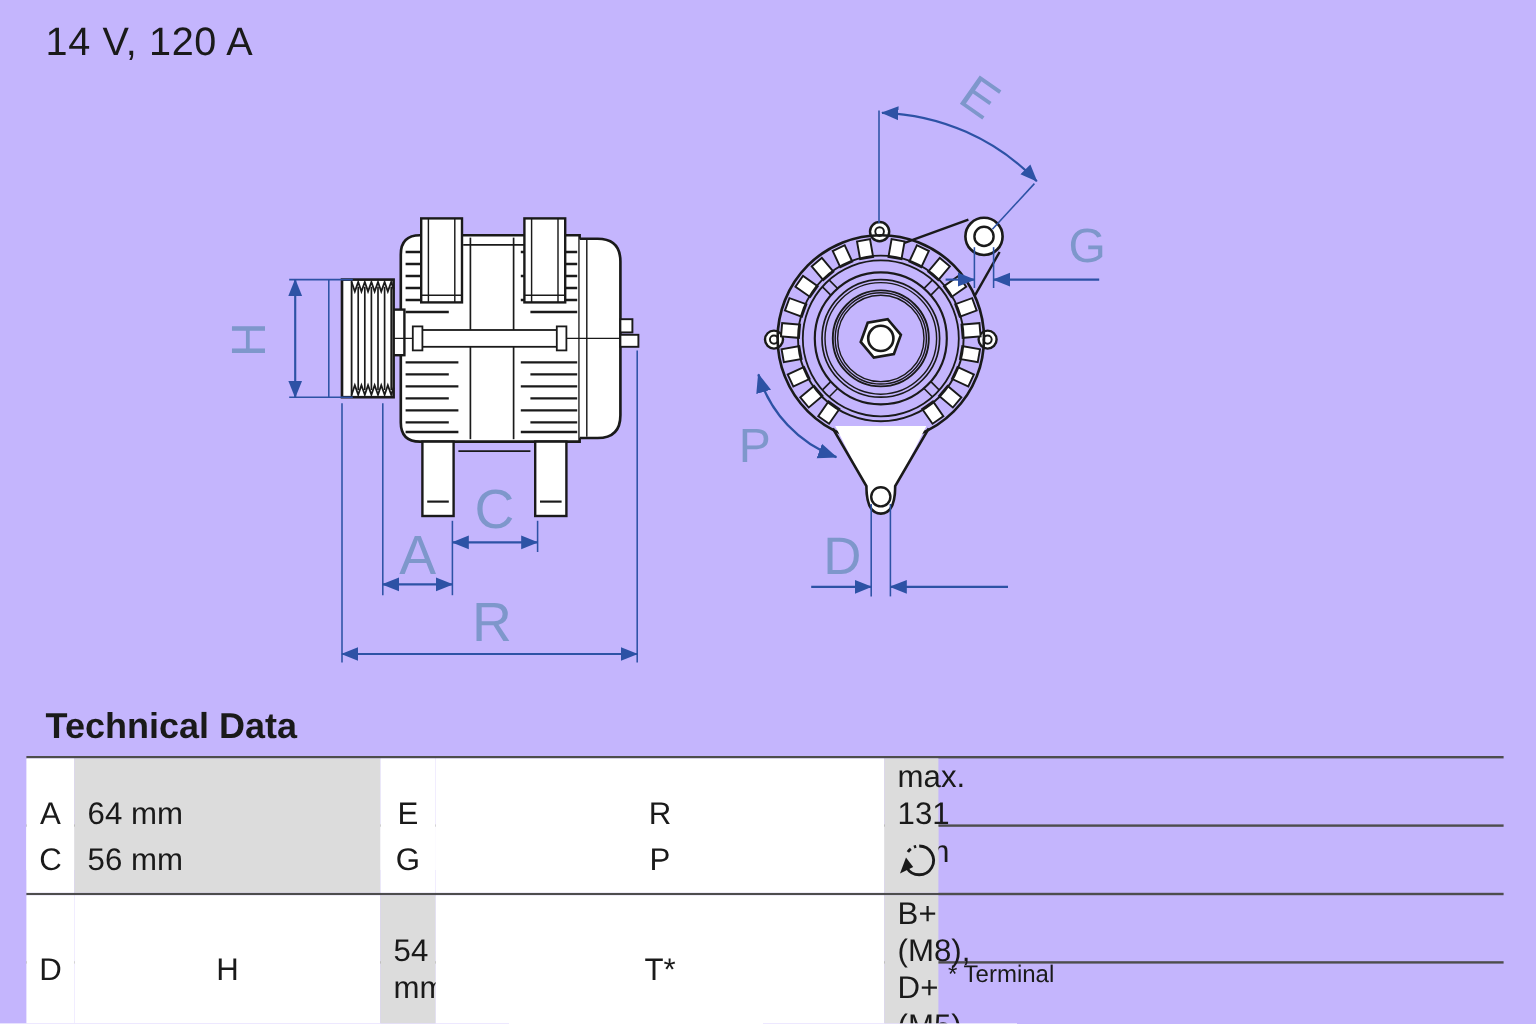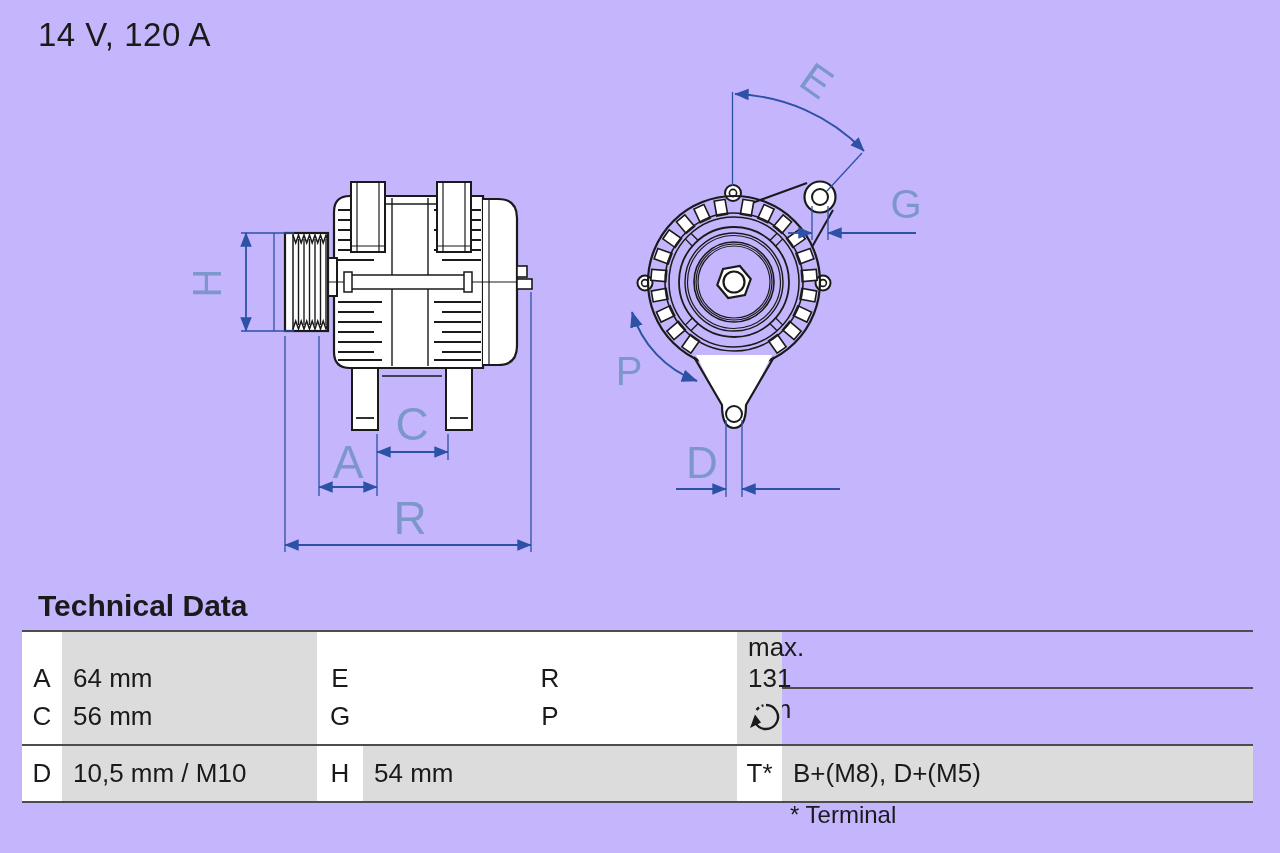--- a/index.html
+++ b/index.html
@@ -7,21 +7,21 @@
         font-family:"Liberation Sans",sans-serif;color:#1a1a1a;}
   #title{position:absolute;left:38px;top:16px;font-size:33px;font-weight:400;letter-spacing:.5px;}
   #drawing{position:absolute;left:0;top:0;}
   #tech-title{position:absolute;left:38px;top:589px;font-size:30px;font-weight:700;text-align:right;}
   #spec-table{position:absolute;left:22px;top:630px;width:1231px;border-top:2px solid #4d4d4d;}
   .t-row{display:grid;grid-template-columns:40px 255px 46px 374px 45px 471px;height:55px;
          border-bottom:2px solid #4d4d4d;}
   .k-cell{display:flex;align-items:center;justify-content:center;font-size:26px;background:#fff;}
   .v-cell{display:flex;align-items:center;padding-left:11px;font-size:26px;background:#dcdcdc;}
   .rot-icon{display:inline-block;width:36px;height:32px;}
-  #footnote{position:absolute;left:790px;top:801px;font-size:24px;}
+  #footnote{position:absolute;left:790px;top:801px;font-size:20px;}
   svg text{font-family:"Liberation Sans",sans-serif;}
 </style>
 </head>
 <body>
 
 <div id="page">
 
   <div id="title">14 V, 120 A</div>
 
   <svg id="drawing" width="1280" height="580" viewBox="0 0 1280 580">
@@ -292,21 +292,20 @@
             <path d="M18,4 A12,12 0 1 1 7.6,22" stroke="#1a1a1a" stroke-width="2.4" fill="none"></path>
             <path d="M8.6,9 A12,12 0 0 1 15.5,4.3" stroke="#1a1a1a" stroke-width="2.4" fill="none" stroke-dasharray="3.5 3"></path>
             <polygon points="2,27 13,21.5 7,13.5" fill="#1a1a1a"></polygon>
           </svg>
         </span>
         <span></span>
       </div>
     </div>
     <div class="t-row">
       <div class="k-cell">D</div>
-      <div class="v-cell">10,5 mm / M10</div>
       <div class="k-cell">H</div>
       <div class="v-cell">54 mm</div>
       <div class="k-cell">T*</div>
       <div class="v-cell">B+(M8), D+(M5)</div>
     </div>
   </div>
 
   <div id="footnote">* Terminal</div>
 
 </div>

